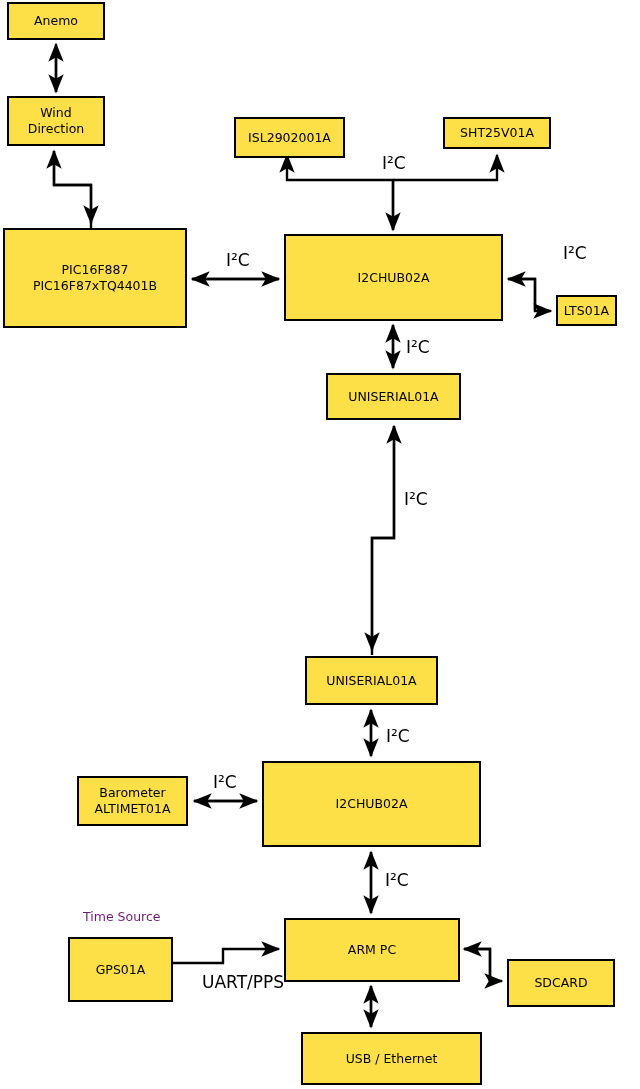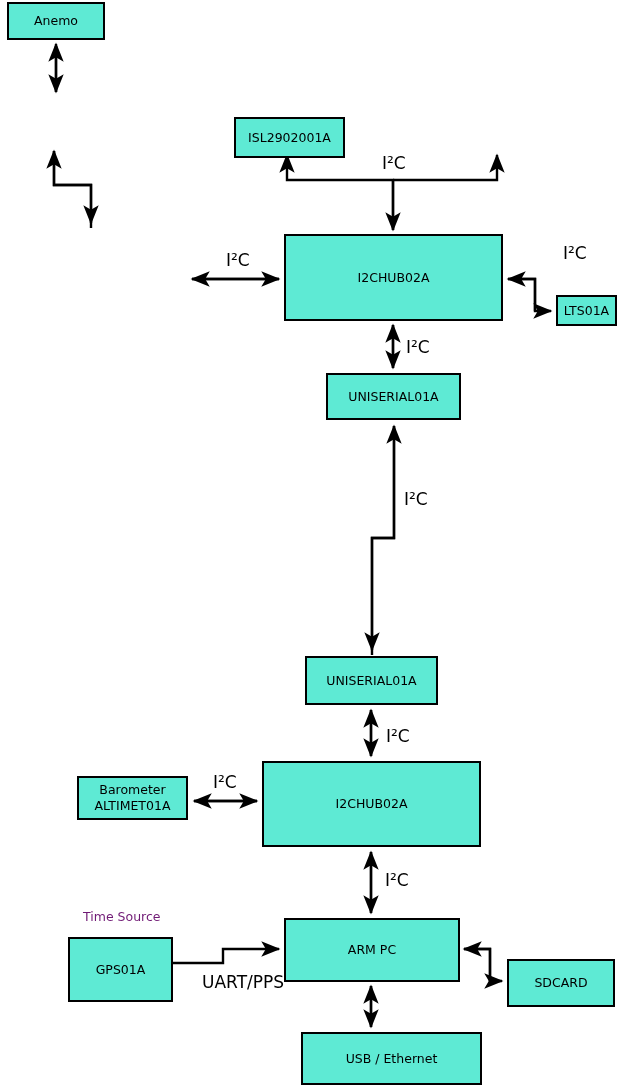--- a/index.html
+++ b/index.html
@@ -21,21 +21,21 @@
     position: absolute;
     left: 0;
     top: 0;
     width: 640px;
     height: 1089px;
   }
   .node {
     position: absolute;
     box-sizing: border-box;
     border: 2px solid #000000;
-    background: #5eead4;
+    background: #fde047;
     display: flex;
     align-items: center;
     justify-content: center;
     text-align: center;
     color: #000000;
     font-size: 12.5px;
     line-height: 1.28;
     z-index: 2;
   }
   .node .node-label {
@@ -109,26 +109,37 @@
 
       <line x1="371" y1="1027" x2="371" y2="986" marker-end="url(#ah)"></line>
       <line x1="371" y1="986" x2="371" y2="1027" marker-end="url(#ah)"></line>
     </g>
   </svg>
 
   <div class="node" style="left:7px; top:2px; width:98px; height:38px;">
     <span class="node-label">Anemo</span>
   </div>
 
-
+  <div class="node" style="left:7px; top:96px; width:98px; height:50px;">
+    <span class="node-label">Wind
+Direction</span>
+  </div>
+
+  <div class="node" style="left:3px; top:228px; width:184px; height:100px;">
+    <span class="node-label">PIC16F887
+PIC16F87xTQ4401B</span>
+  </div>
 
   <div class="node" style="left:234px; top:117px; width:111px; height:41px;">
     <span class="node-label">ISL2902001A</span>
   </div>
 
+  <div class="node" style="left:443px; top:117px; width:108px; height:32px;">
+    <span class="node-label">SHT25V01A</span>
+  </div>
 
   <div class="node" style="left:284px; top:234px; width:219px; height:87px;">
     <span class="node-label">I2CHUB02A</span>
   </div>
 
   <div class="node" style="left:556px; top:295px; width:61px; height:31px;">
     <span class="node-label">LTS01A</span>
   </div>
 
   <div class="node" style="left:326px; top:373px; width:135px; height:47px;">
@@ -136,21 +147,21 @@
   </div>
 
   <div class="node" style="left:305px; top:656px; width:133px; height:49px;">
     <span class="node-label">UNISERIAL01A</span>
   </div>
 
   <div class="node" style="left:262px; top:761px; width:219px; height:86px;">
     <span class="node-label">I2CHUB02A</span>
   </div>
 
-  <div class="node" style="left:77px; top:776px; width:111px; height:44px;">
+  <div class="node" style="left:77px; top:776px; width:111px; height:50px;">
     <span class="node-label">Barometer
 ALTIMET01A</span>
   </div>
 
   <div class="node" style="left:68px; top:937px; width:105px; height:65px;">
     <span class="node-label">GPS01A</span>
   </div>
 
   <div class="node" style="left:284px; top:918px; width:176px; height:64px;">
     <span class="node-label">ARM PC</span>

